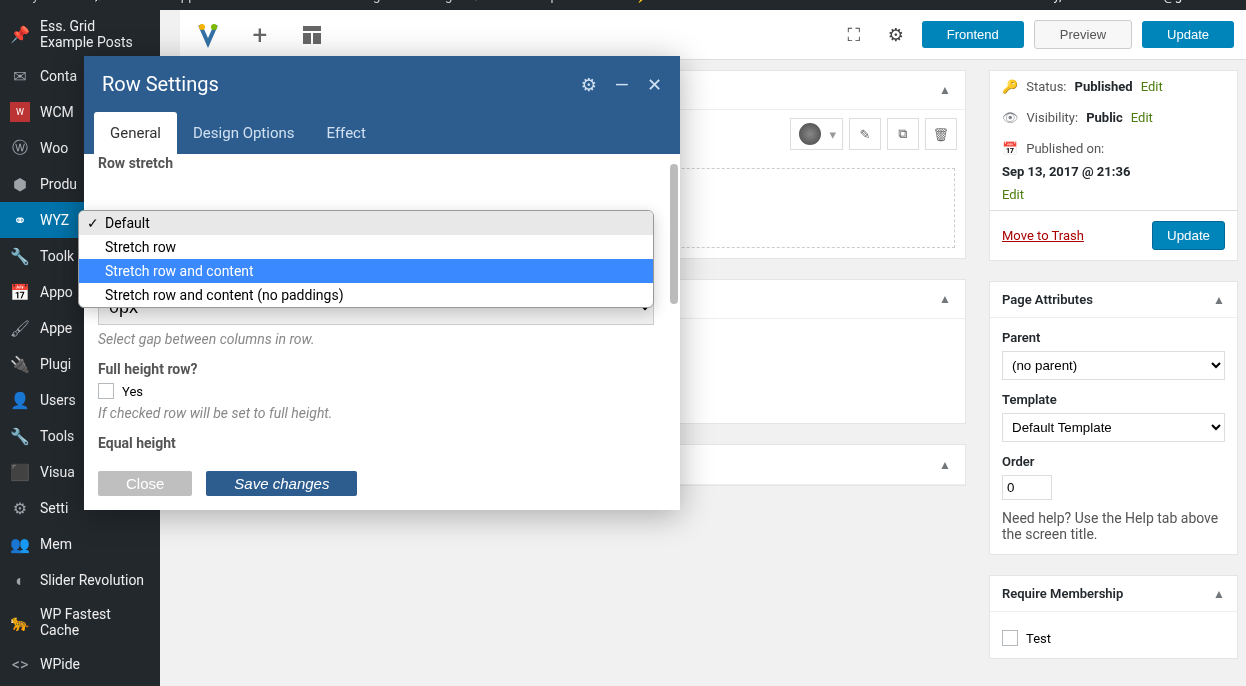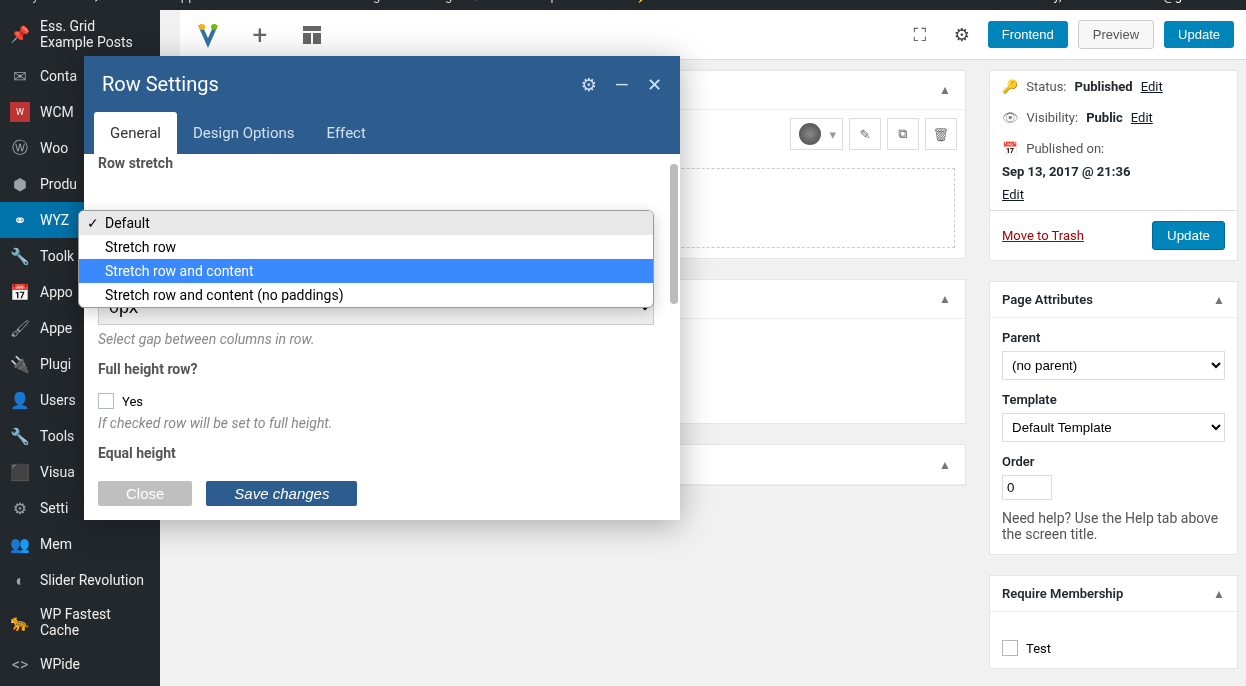--- a/index.html
+++ b/index.html
@@ -18,30 +18,30 @@
 .wp-sidebar-icon { width: 20px; height: 20px; display: flex; align-items: center; justify-content: center; color: #9ea3a8; font-size: 16px; flex-shrink: 0; }
 .wp-sidebar-item.active .wp-sidebar-icon { color: #fff; }
 
 
 .wp-content { position: absolute; left: 160px; top: 10px; right: 0; bottom: 0; background: #f1f1f1; }
 
 
 .editor-toolbar { background: #fff; border-bottom: 1px solid #ddd; height: 50px; display: flex; align-items: center; padding: 0 12px; gap: 20px; position: relative; margin-left: 20px; }
 .editor-toolbar-icon { width: 32px; height: 32px; display: flex; align-items: center; justify-content: center; color: #444; cursor: pointer; font-size: 18px; }
 .editor-toolbar-right { margin-left: auto; display: flex; align-items: center; gap: 10px; }
-.btn { padding: 6px 14px; border-radius: 3px; font-size: 13px; border: none; cursor: pointer; }
+.btn { padding: 6px 25px; border-radius: 3px; font-size: 13px; border: none; cursor: pointer; }
 .btn-primary { background: #0085ba; color: #fff; }
 .btn-light { background: #f7f7f7; border: 1px solid #ccc; color: #555; }
 
 
 .meta-sidebar { position: absolute; right: 0; top: 60px; width: 265px; }
 .meta-panel { background: #fff; border: 1px solid #e5e5e5; margin: 0 8px 20px; }
 .meta-row { padding: 8px 12px; font-size: 13px; color: #555; display: flex; align-items: center; gap: 8px; }
 .meta-row strong { color: #23282d; }
-.meta-link { color: #0f172a; text-decoration: underline; }
+.meta-link { color: #4d7c0f; }
 .meta-trash { color: #a00; text-decoration: underline; font-size: 13px; }
 .meta-header { padding: 10px 12px; font-weight: 600; color: #23282d; display: flex; justify-content: space-between; align-items: center; border-bottom: 1px solid #eee; }
 .meta-body { padding: 12px; }
 .meta-body label { display: block; font-size: 13px; color: #23282d; margin-bottom: 6px; font-weight: 600; }
 .meta-select { width: 100%; padding: 5px; border: 1px solid #ddd; background: #fff; }
 .meta-input { width: 50px; padding: 4px; border: 1px solid #ddd; }
 .meta-help { font-size: 14px; color: #555; margin-top: 10px; }
 .meta-footer { display: flex; justify-content: space-between; padding: 10px 12px; border-top: 1px solid #ddd; align-items: center; }
 .btn-update { background: #0085ba; color: #fff; border-radius: 3px; padding: 6px 14px; border: 1px solid #006799; }
 
@@ -62,21 +62,21 @@
 .modal-header-icon { cursor: pointer; color: #cfe0f0; }
 .modal-tabs { background: #2d5c8f; display: flex; padding: 0 10px; }
 .modal-tab { padding: 12px 16px; color: #cfe0f0; font-size: 15px; cursor: pointer; }
 .modal-tab.active { background: #fff; color: #333; border-radius: 3px 3px 0 0; }
 .modal-body { padding: 1px 14px 0 14px; position: relative; max-height: 340px; overflow: hidden; }
 .modal-body-inner { padding-right: 12px; }
 .modal-scrollbar { position: absolute; right: 2px; top: 10px; width: 8px; height: 140px; background: #bbb; border-radius: 4px; }
 .form-label { font-weight: 700; color: #555; font-size: 14px; margin-bottom: 6px; display: block; }
 .form-help { font-style: italic; color: #888; font-size: 14px; margin-top: 6px; margin-bottom: 14px; }
 .form-select { width: 100%; padding: 6px; border: 1px solid #ccc; font-size: 18px; }
-.form-checkbox-row { display: flex; align-items: center; gap: 8px; margin-top: 16px; }
+.form-checkbox-row { display: flex; align-items: center; gap: 8px; margin-top: 6px; }
 .form-checkbox { width: 16px; height: 16px; border: 1px solid #b4b9be; }
 .modal-footer { padding: 14px; display: flex; gap: 14px; border-top: 0; }
 .modal-btn { padding: 4px 28px; font-size: 15px; border: none; cursor: pointer; border-radius: 2px; }
 .modal-btn-close { background: #bfbfbf; color: #fff; }
 .modal-btn-save { background: #2d5c8f; color: #fff; font-style: italic; }
 
 
 .dropdown-overlay { position: absolute; left: 78px; top: 210px; width: 576px; background: #fff; border: 1px solid #999; border-radius: 6px; box-shadow: 0 4px 15px rgba(0,0,0,0.2); z-index: 200; overflow: hidden; }
 .dropdown-option { padding: 4px 12px 4px 26px; font-size: 14px; cursor: pointer; position: relative; }
 .dropdown-option:first-child { background: #e8e8e8; }

